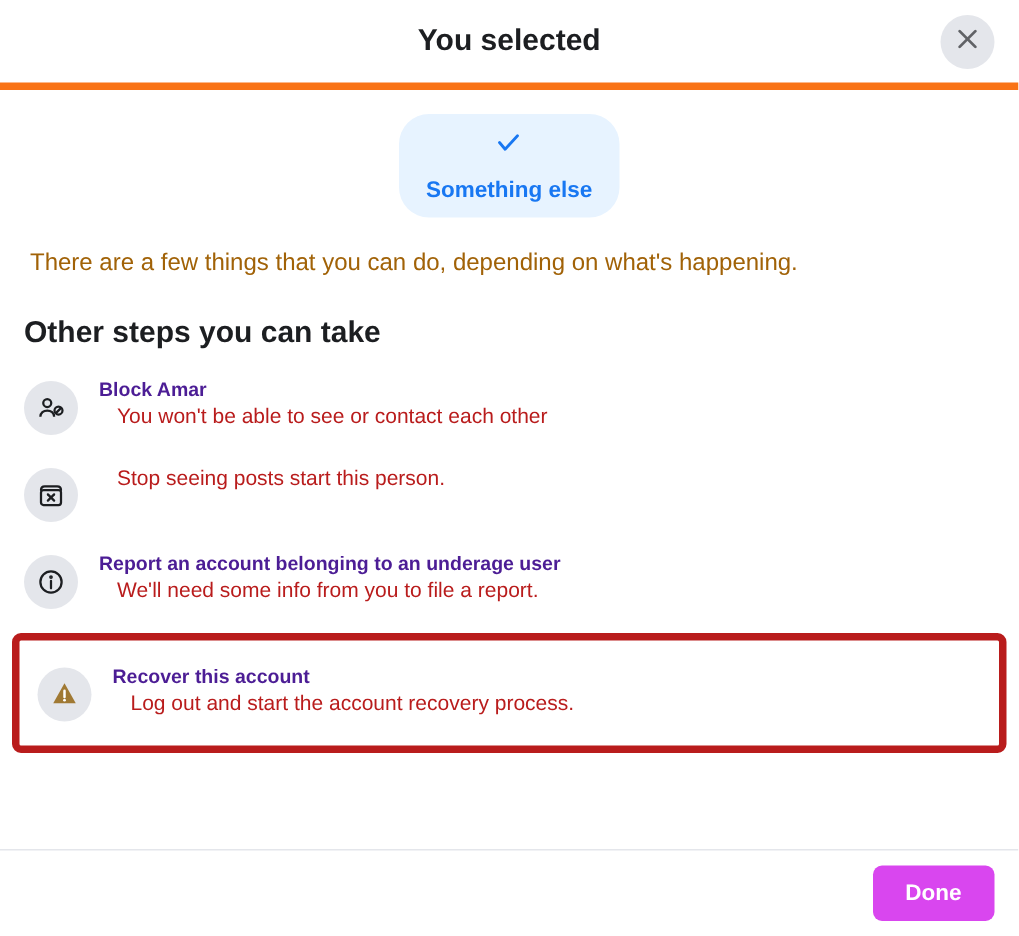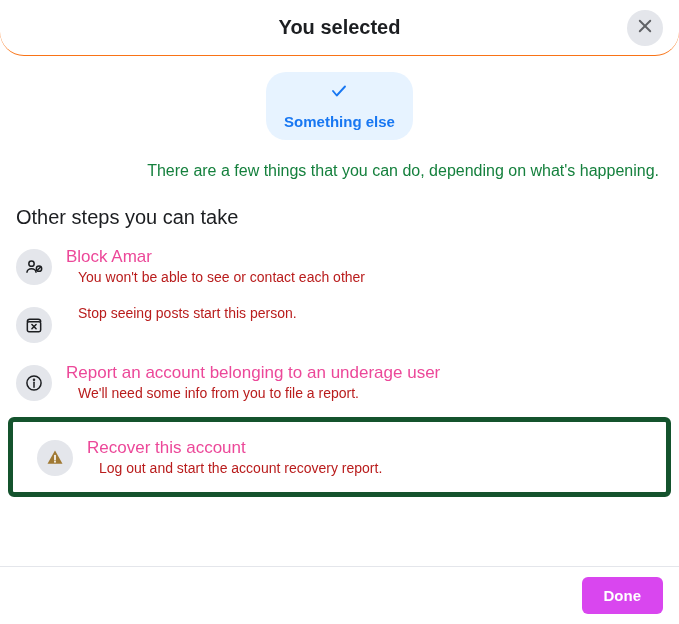--- a/index.html
+++ b/index.html
@@ -13,22 +13,21 @@
       width: 679px;
       height: 624px;
       position: relative;
     }
     .header {
       display: flex;
       align-items: center;
       justify-content: center;
       position: relative;
       padding: 16px 20px;
-      border-bottom: 1px solid #f97316;
-      border-radius: 24px;
+      border-bottom: 5px solid #f97316;
     }
     .header-title {
       font-size: 20px;
       font-weight: 700;
       color: #1c1e21;
     }
     .close-btn {
       position: absolute;
       right: 16px;
       top: 50%;
@@ -64,28 +63,28 @@
       gap: 10px;
       cursor: pointer;
       border: none;
       flex-direction: column;
     }
     .chip svg {
       width: 18px;
       height: 18px;
     }
     .desc {
-      text-align: right;
+      text-align: left;
       font-size: 16px;
-      color: #15803d;
+      color: #a16207;
       padding: 10px 20px 26px;
     }
     .section-title {
       font-size: 20px;
-      font-weight: 400;
+      font-weight: 700;
       color: #1c1e21;
       padding: 0 16px 8px;
     }
     .item {
       display: flex;
       align-items: flex-start;
       gap: 14px;
       padding: 10px 16px;
       cursor: pointer;
     }
@@ -101,35 +100,35 @@
       margin-top: 2px;
     }
     .item-icon svg {
       width: 20px;
       height: 20px;
     }
     .item-text {
       flex: 1;
     }
     .item-title {
-      font-size: 17px;
-      font-weight: 400;
-      color: #ec4899;
+      font-size: 13px;
+      font-weight: 700;
+      color: #4c1d95;
       margin-bottom: 2px;
     }
     .item-sub {
       font-size: 14px;
       color: #b91c1c;
       margin-left: 12px;
     }
     .highlight {
-      border: 5px solid #14532d;
+      border: 5px solid #b91c1c;
       border-radius: 6px;
       margin: 6px 8px 0 8px;
-      padding: 6px 16px;
+      padding: 6px 4px;
     }
     .highlight .item {
       padding: 10px 8px;
     }
     .footer {
       position: absolute;
       bottom: 0;
       left: 0;
       right: 0;
       border-top: 1px solid #e4e6eb;
@@ -225,20 +224,20 @@
   <div class="item">
     <div class="item-icon">
       <svg viewBox="0 0 24 24">
         <path d="M12 3 L21 19 L3 19 Z" fill="#a07933"></path>
         <line x1="12" y1="9" x2="12" y2="14" stroke="#fff" stroke-width="2" stroke-linecap="round"></line>
         <circle cx="12" cy="16.5" r="1.1" fill="#fff"></circle>
       </svg>
     </div>
     <div class="item-text">
       <div class="item-title">Recover this account</div>
-      <div class="item-sub">Log out and start the account recovery report.</div>
+      <div class="item-sub">Log out and start the account recovery process.</div>
     </div>
   </div>
 </div>
 
 <div class="footer">
   <button class="done-btn">Done</button>
 </div>
 
 </body></html>

